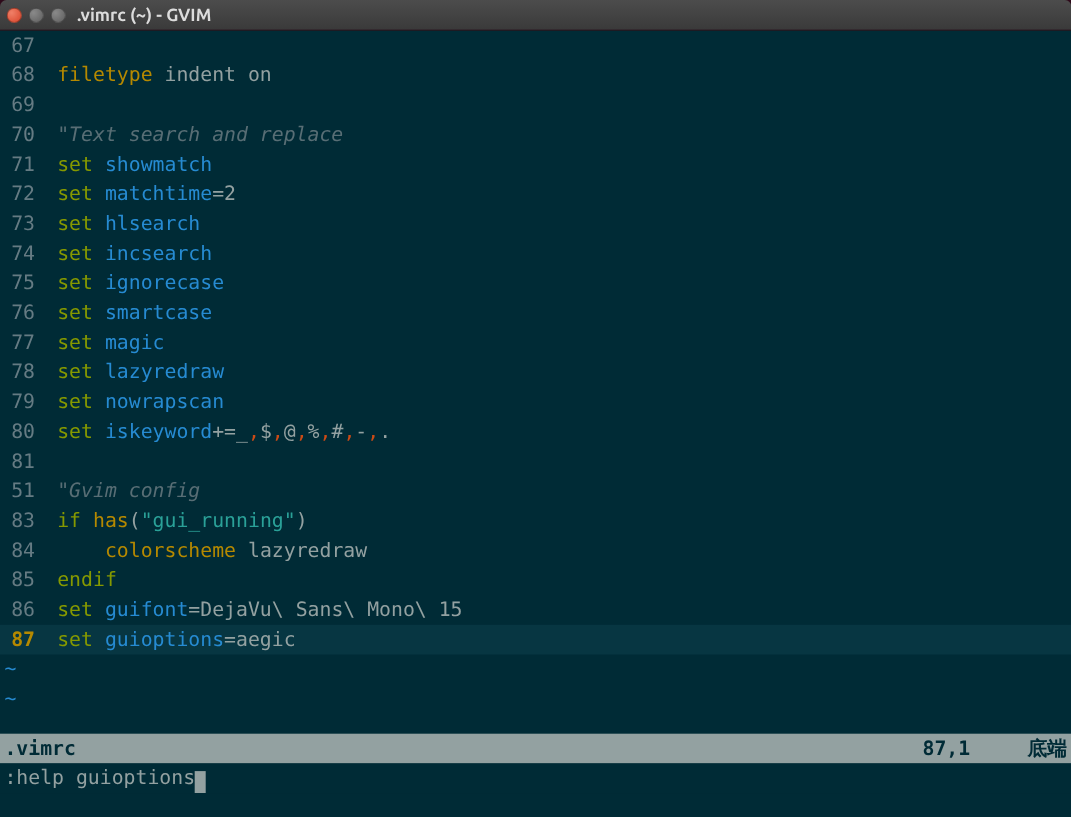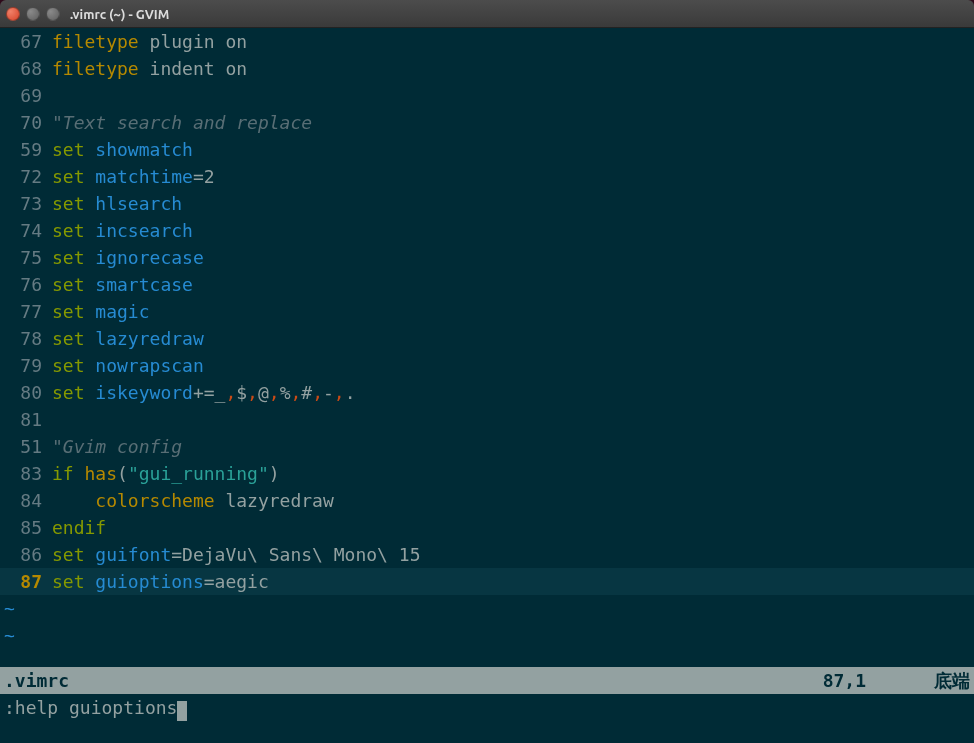--- a/index.html
+++ b/index.html
@@ -33,21 +33,21 @@
   height: 14px;
   border-radius: 50%;
   display: inline-block;
   border: 1px solid rgba(0,0,0,0.3);
 }
 .tb-close { background: radial-gradient(circle at 30% 30%, #f08068, #d7442a); }
 .tb-min { background: radial-gradient(circle at 30% 30%, #8a8a8a, #5e5e5e); }
 .tb-max { background: radial-gradient(circle at 30% 30%, #8a8a8a, #5e5e5e); }
 .titlebar-text {
   color: #dcdcdc;
-  font-size: 13px;
+  font-size: 16px;
   font-weight: bold;
   font-family: Ubuntu, "DejaVu Sans", sans-serif;
   margin-left: 4px;
 }
 .editor {
   flex: 1;
   background: #002b36;
   display: flex;
   flex-direction: column;
   font-size: 18px;
@@ -59,21 +59,21 @@
 }
 .code-line {
   display: flex;
   white-space: pre;
 }
 .code-line.current {
   background: #073642;
 }
 .gutter {
   width: 48px;
-  text-align: right;
+  text-align: center;
   color: #657b83;
   padding-right: 6px;
   flex-shrink: 0;
 }
 .gutter.current-ln {
   color: #b58900;
   font-weight: bold;
 }
 .code {
   padding-left: 4px;
@@ -97,21 +97,21 @@
   color: #002b36;
   display: flex;
   height: 27px;
   align-items: center;
   padding: 0 4px;
   font-weight: bold;
   text-align: center;
 }
 .statusline .sl-name { flex: 0 0 auto; }
 .statusline .sl-spacer { flex: 1; }
-.statusline .sl-pos { flex: 0 0 auto; margin-right: 68px; }
+.statusline .sl-pos { flex: 0 0 auto; margin-right: 52px; }
 .statusline .sl-loc { flex: 0 0 auto; }
 
 .cmdline {
   background: #002b36;
   color: #93a1a1;
   height: 27px;
   display: flex;
   align-items: flex-end;
   padding: 0 4px;
 }
@@ -134,25 +134,25 @@
 
   <div class="titlebar">
     <span class="tb-btn tb-close"></span>
     <span class="tb-btn tb-min"></span>
     <span class="tb-btn tb-max"></span>
     <span class="titlebar-text">.vimrc (~) - GVIM</span>
   </div>
 
   <div class="editor">
     <div class="editor-body" id="editor-body">
-        <div class="code-line"><span class="gutter">67</span><span class="code"><span class="type">filetype</span><span class="plain"> plugin on</span></span></div>
+        <div class="code-line"><span class="gutter">67</span></div>
         <div class="code-line"><span class="gutter">68</span><span class="code"><span class="type">filetype</span><span class="plain"> indent on</span></span></div>
         <div class="code-line"><span class="gutter">69</span><span class="code"></span></div>
         <div class="code-line"><span class="gutter">70</span><span class="code"><span class="cmt">"Text search and replace</span></span></div>
-        <div class="code-line"><span class="gutter">59</span><span class="code"><span class="kw">set</span><span class="plain"> </span><span class="opt">showmatch</span></span></div>
+        <div class="code-line"><span class="gutter">71</span><span class="code"><span class="kw">set</span><span class="plain"> </span><span class="opt">showmatch</span></span></div>
         <div class="code-line"><span class="gutter">72</span><span class="code"><span class="kw">set</span><span class="plain"> </span><span class="opt">matchtime</span><span class="plain">=2</span></span></div>
         <div class="code-line"><span class="gutter">73</span><span class="code"><span class="kw">set</span><span class="plain"> </span><span class="opt">hlsearch</span></span></div>
         <div class="code-line"><span class="gutter">74</span><span class="code"><span class="kw">set</span><span class="plain"> </span><span class="opt">incsearch</span></span></div>
         <div class="code-line"><span class="gutter">75</span><span class="code"><span class="kw">set</span><span class="plain"> </span><span class="opt">ignorecase</span></span></div>
         <div class="code-line"><span class="gutter">76</span><span class="code"><span class="kw">set</span><span class="plain"> </span><span class="opt">smartcase</span></span></div>
         <div class="code-line"><span class="gutter">77</span><span class="code"><span class="kw">set</span><span class="plain"> </span><span class="opt">magic</span></span></div>
         <div class="code-line"><span class="gutter">78</span><span class="code"><span class="kw">set</span><span class="plain"> </span><span class="opt">lazyredraw</span></span></div>
         <div class="code-line"><span class="gutter">79</span><span class="code"><span class="kw">set</span><span class="plain"> </span><span class="opt">nowrapscan</span></span></div>
         <div class="code-line"><span class="gutter">80</span><span class="code"><span class="kw">set</span><span class="plain"> </span><span class="opt">iskeyword</span><span class="plain">+=_</span><span class="sym">,</span><span class="plain">$</span><span class="sym">,</span><span class="plain">@</span><span class="sym">,</span><span class="plain">%</span><span class="sym">,</span><span class="plain">#</span><span class="sym">,</span><span class="plain">-</span><span class="sym">,</span><span class="plain">.</span></span></div>
         <div class="code-line"><span class="gutter">81</span><span class="code"></span></div>

